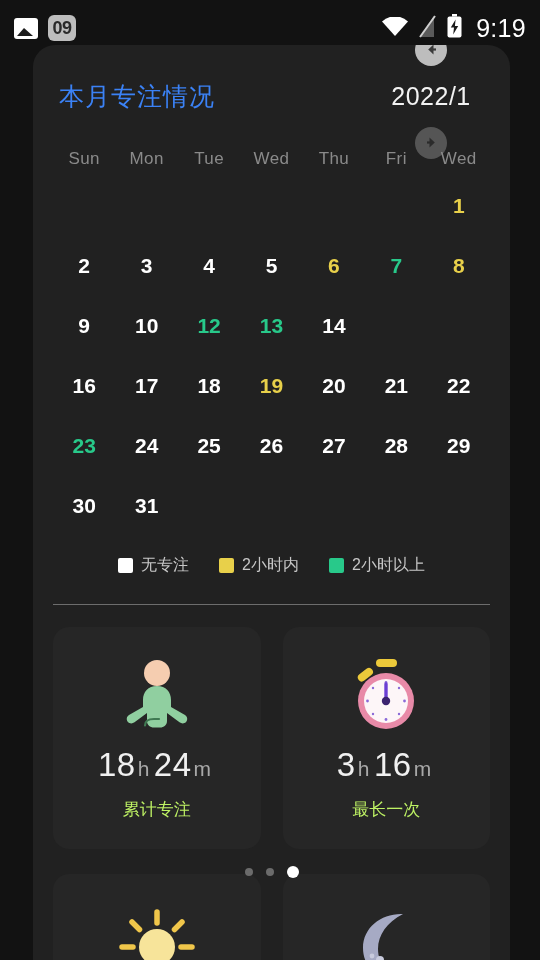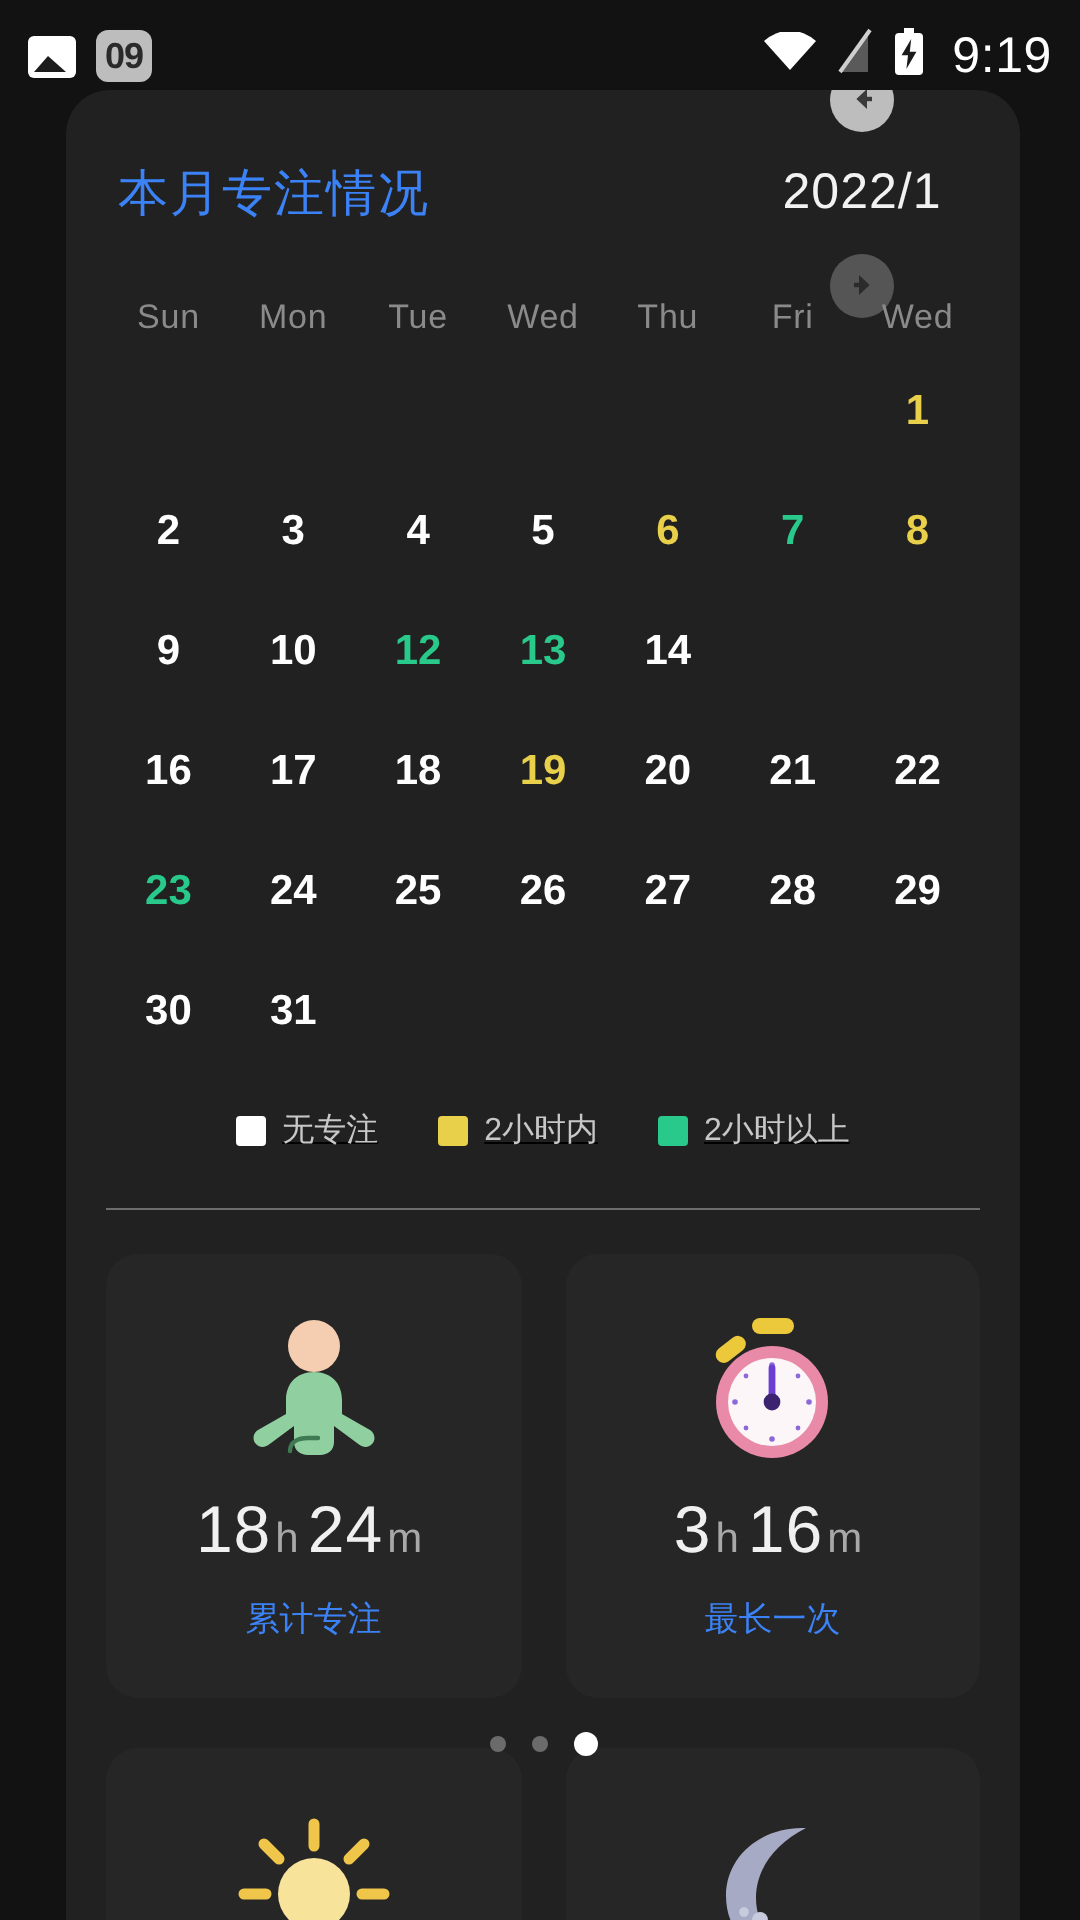--- a/index.html
+++ b/index.html
@@ -128,21 +128,20 @@
   .day.over  { color: #28c98a; }
   .day.empty { color: transparent; }
 
   
   .legend {
     display: flex;
     justify-content: center;
     align-items: center;
     gap: 30px;
     margin-top: 26px;
-    text-decoration: underline;
   }
   .legend-item { display: flex; align-items: center; gap: 8px; }
   .swatch { width: 15px; height: 15px; border-radius: 2px; }
   .legend-label { color: #c7c7c7; font-size: 16px; }
 
   .divider {
     height: 1px;
     background: #6d6d6d;
     margin: 28px 20px 0 20px;
   }
@@ -166,21 +165,21 @@
   .card-icon { height: 78px; display: flex; align-items: center; justify-content: center; }
   .card-value {
     margin-top: 12px;
     color: #f0f0f0;
     font-size: 33px;
     letter-spacing: 0.5px;
     display: flex;
     align-items: baseline;
   }
   .unit { font-size: 21px; color: #a8a8a8; margin: 0 4px 0 2px; }
-  .card-label { margin-top: 14px; color: #3b82f6; font-size: 17px; }
+  .card-label { margin-top: 14px; color: #bef264; font-size: 17px; }
 
   
   .dots {
     display: flex;
     justify-content: center;
     gap: 13px;
     margin-top: 17px;
     height: 12px;
     align-items: center;
     position: relative;

